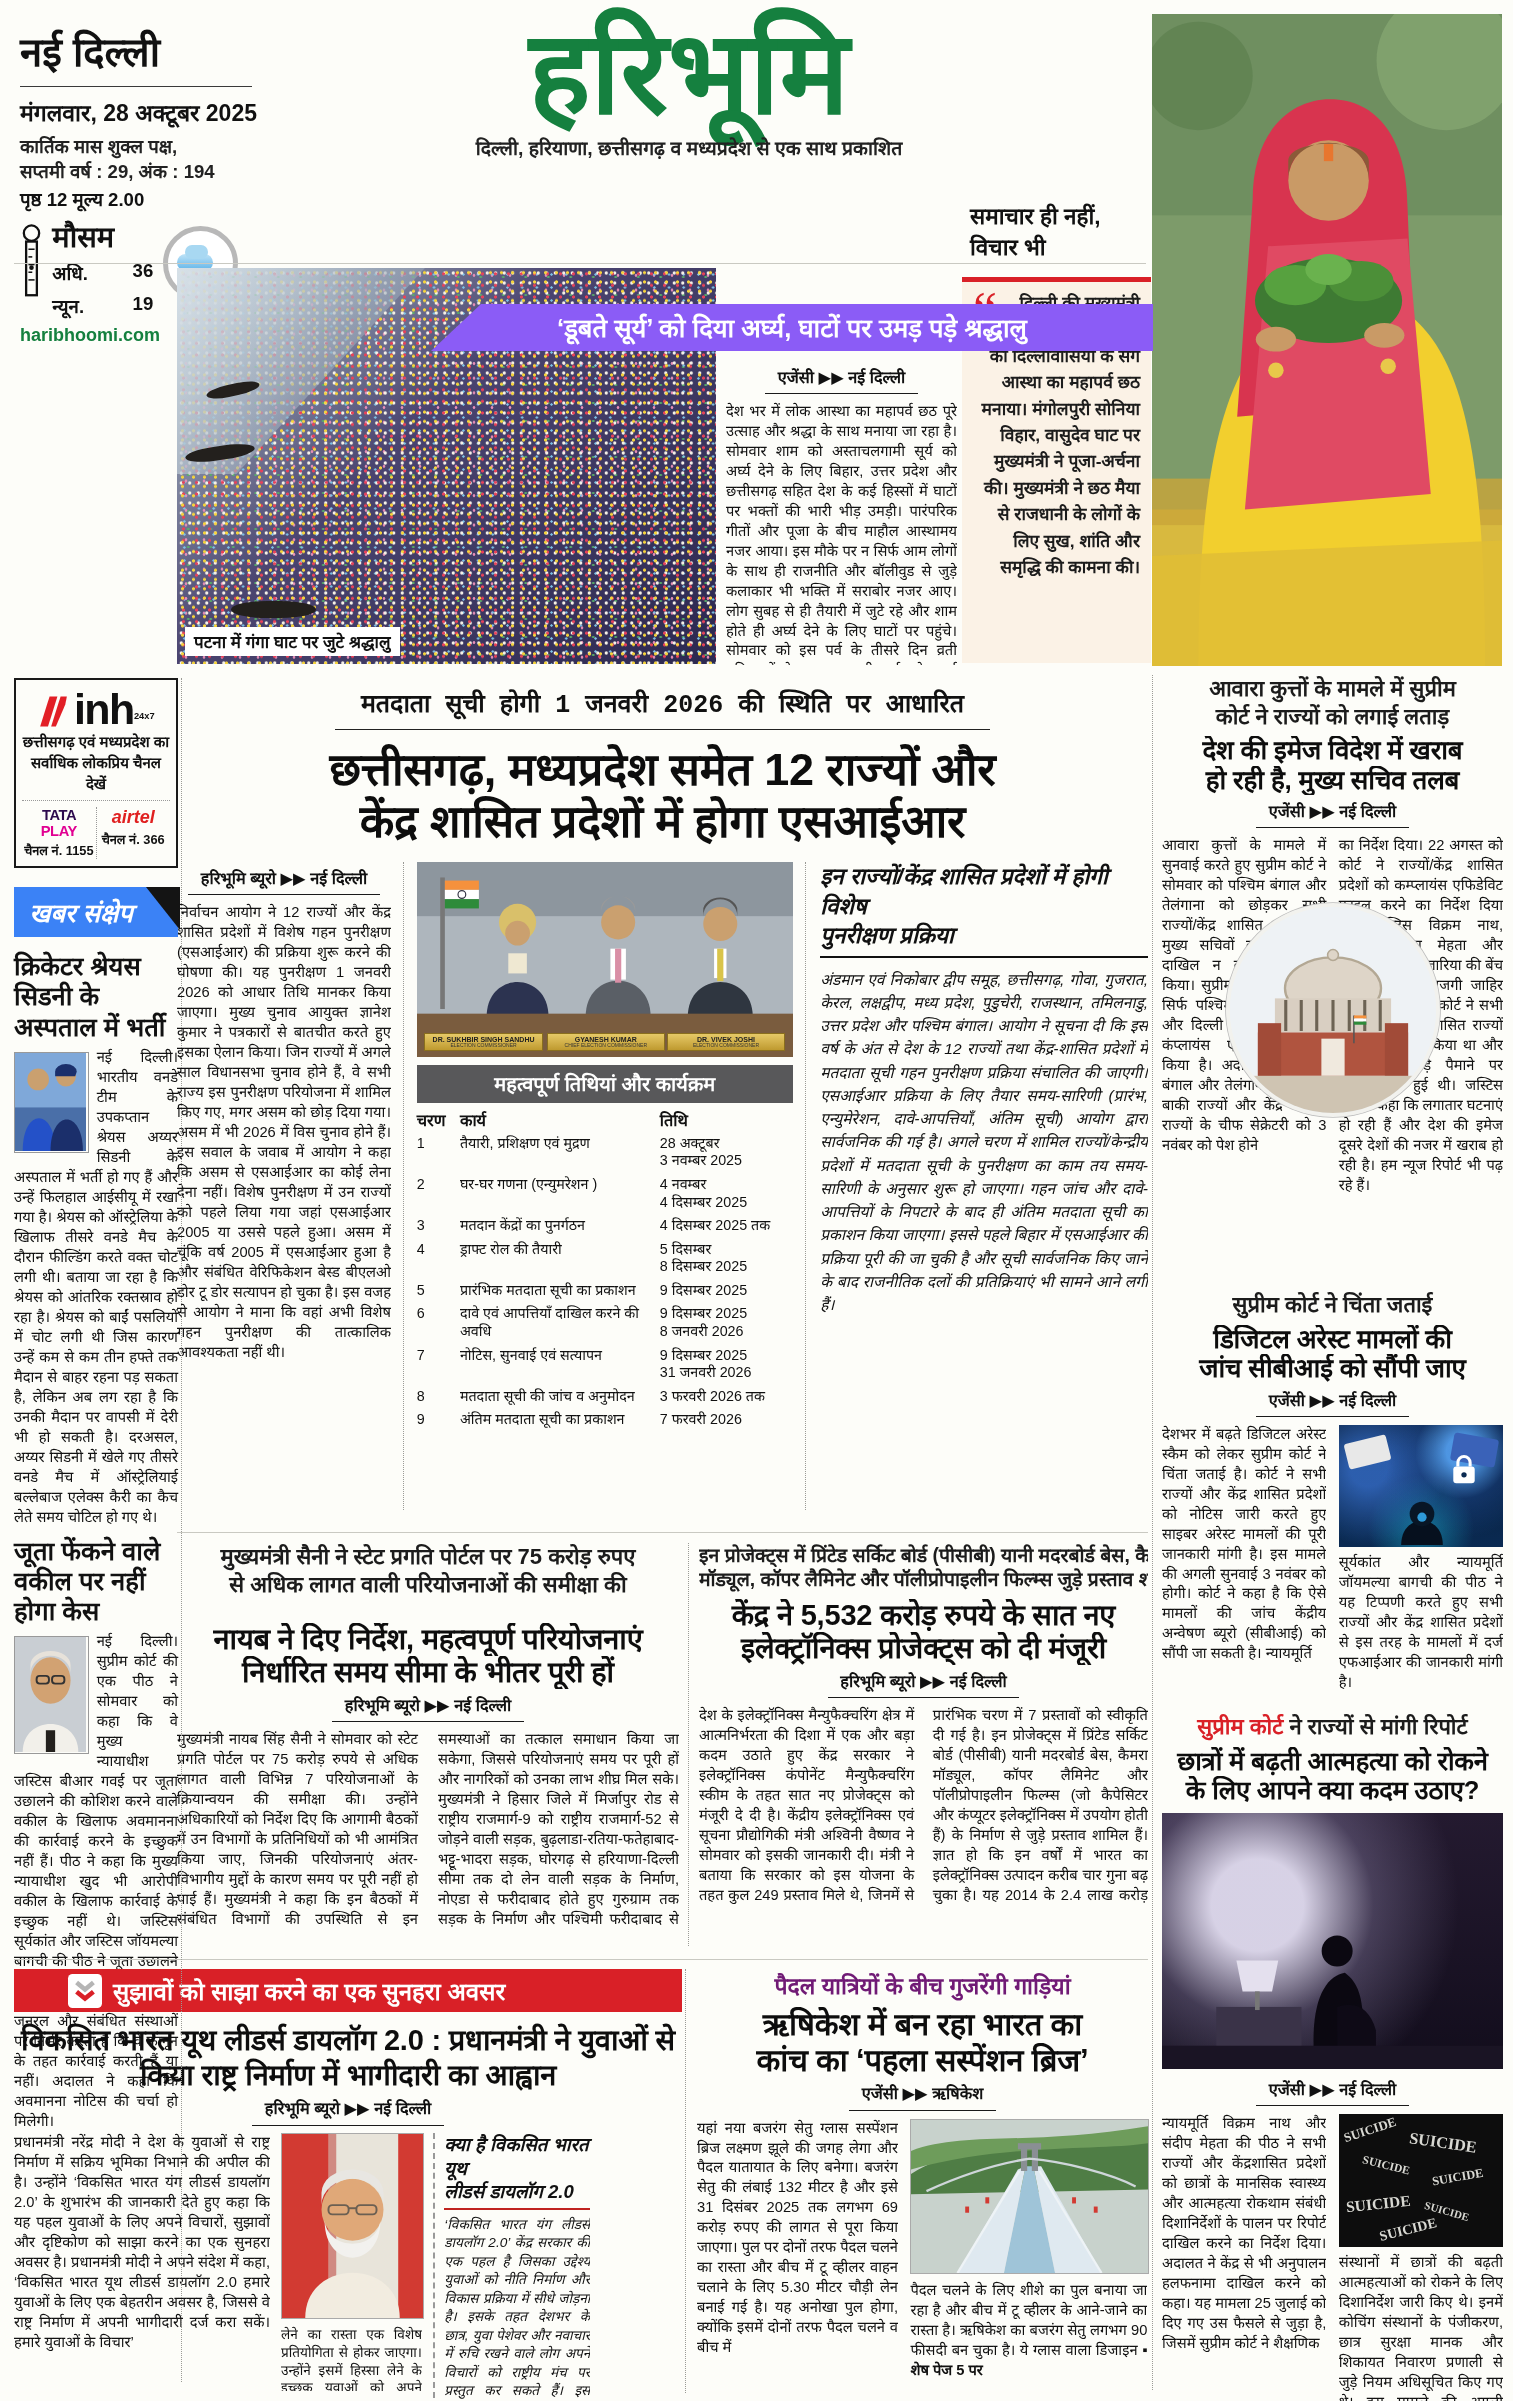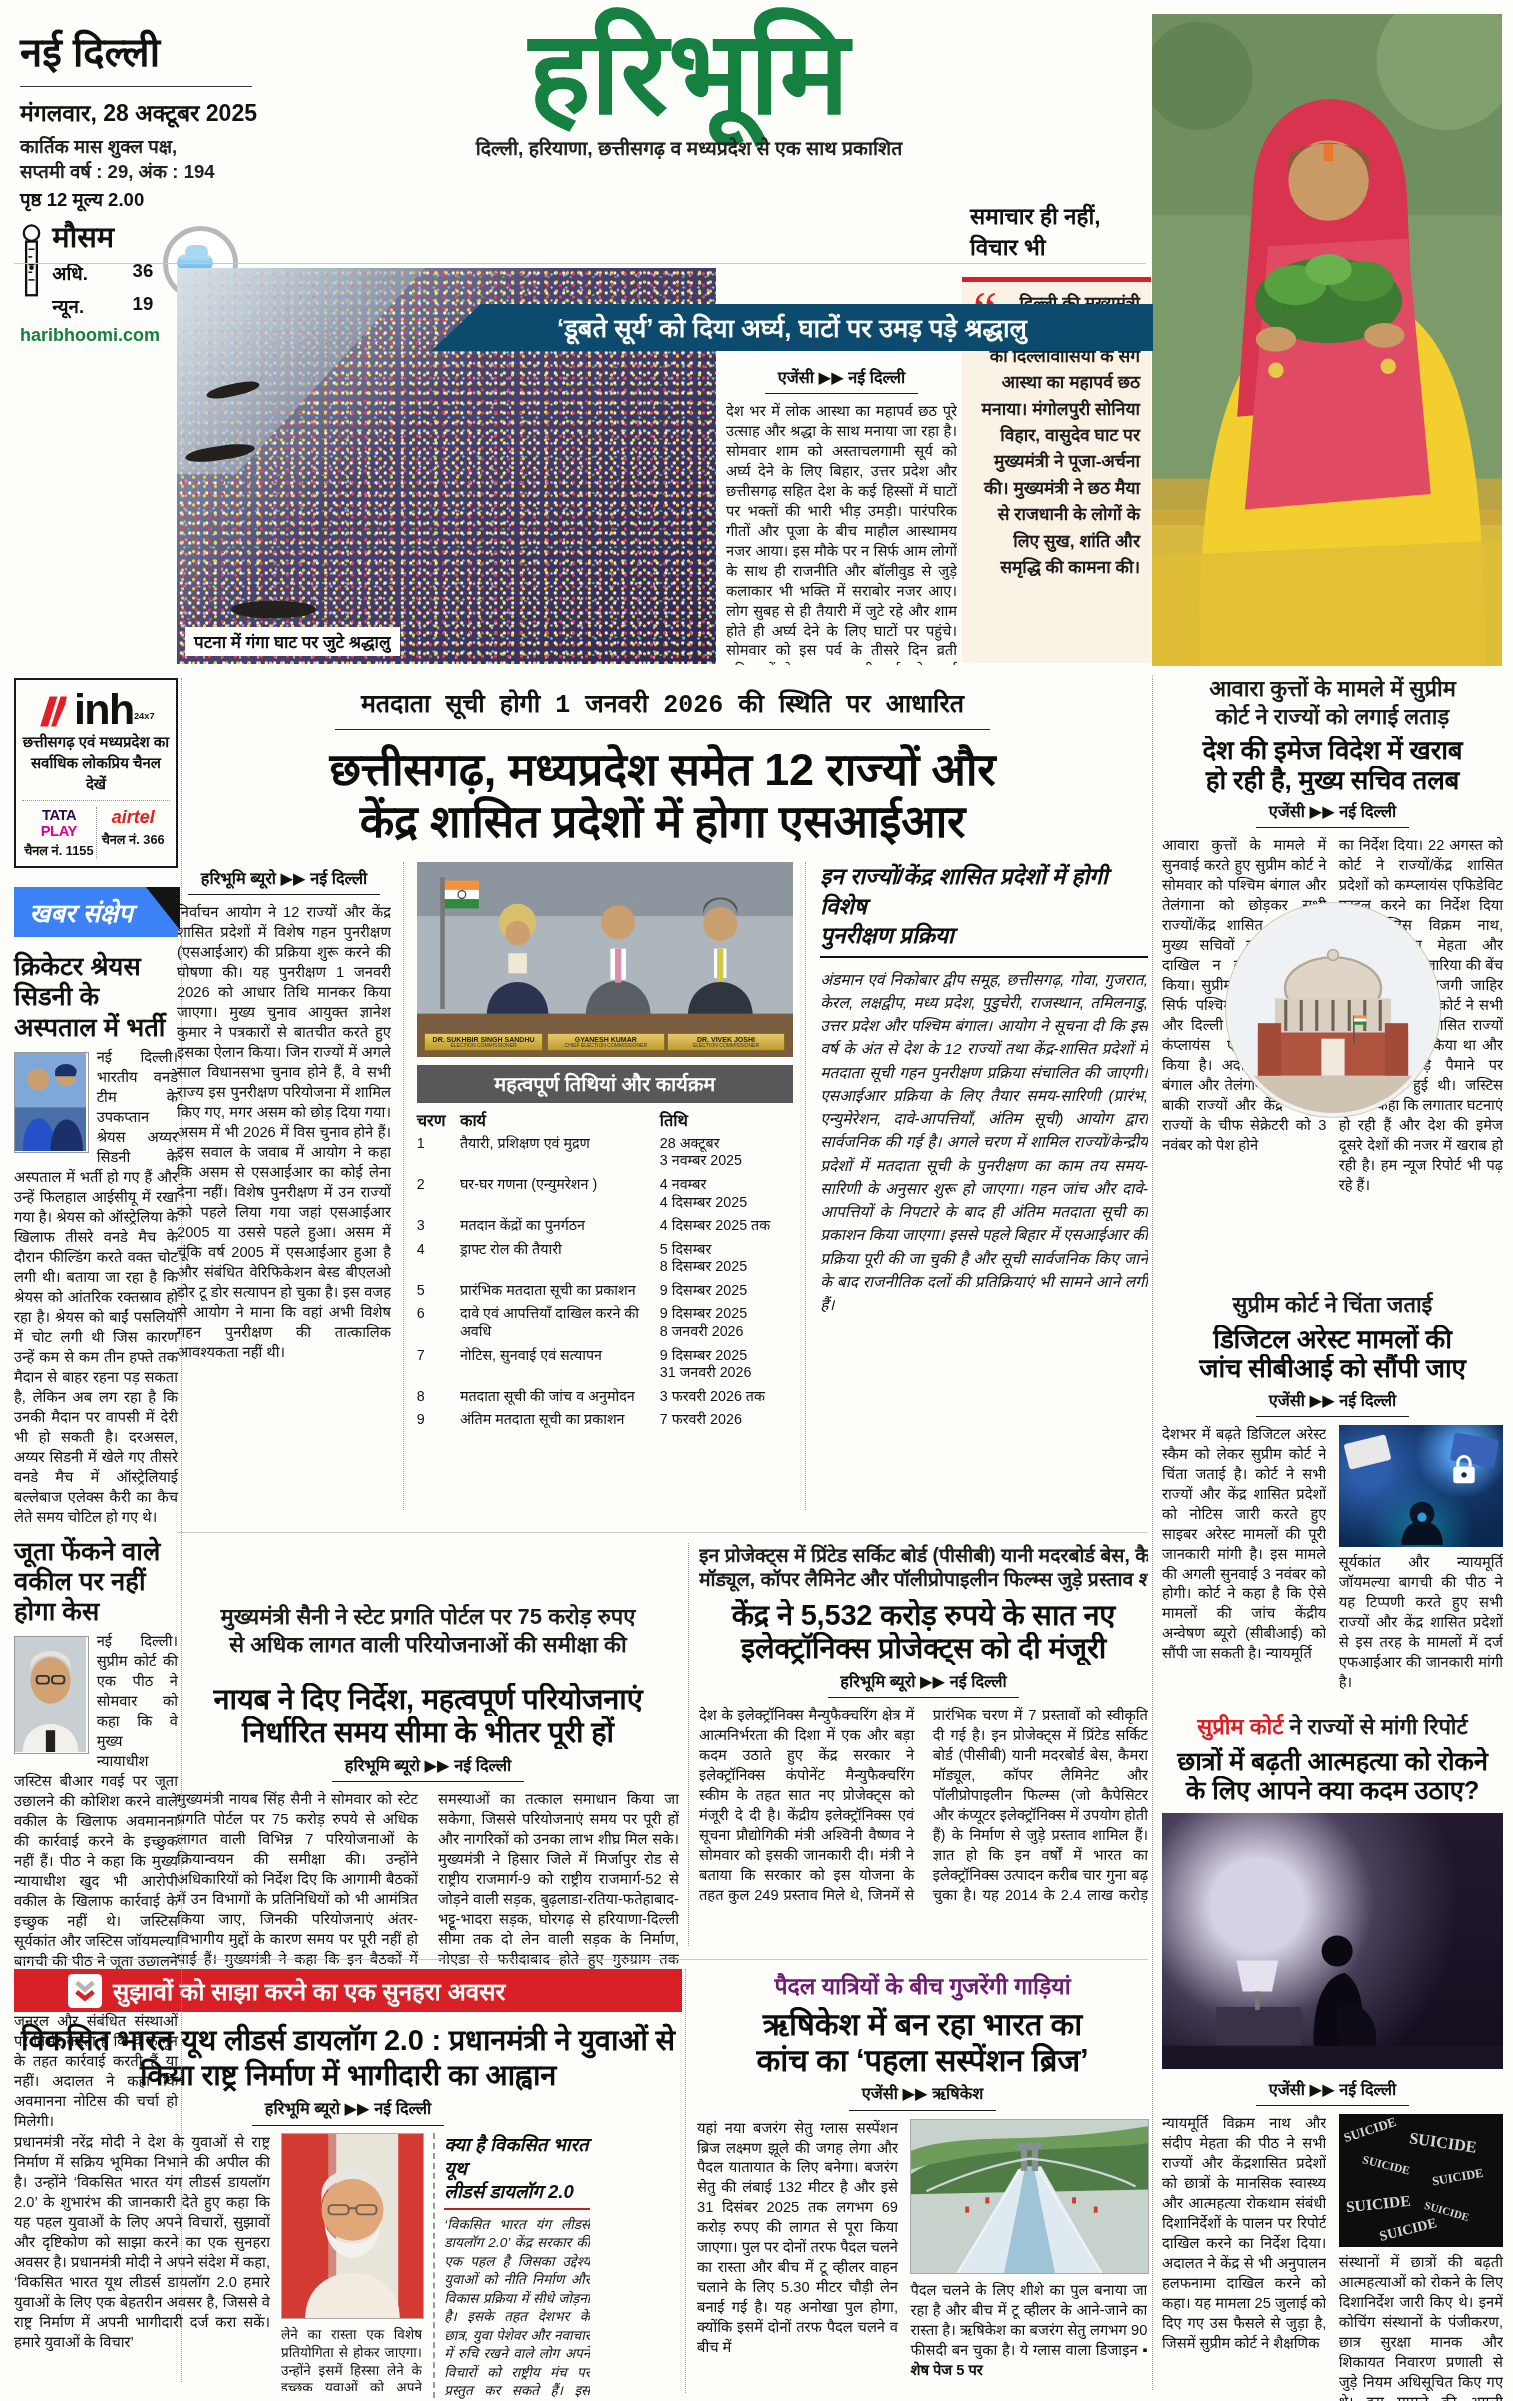--- a/index.html
+++ b/index.html
@@ -35,21 +35,21 @@
     radial-gradient(circle,#e8425a 1.2px,transparent 1.9px),
     radial-gradient(circle,#f5f0e6 1.3px,transparent 2px),
     radial-gradient(circle,#7ec3e8 0.9px,transparent 1.5px),
     radial-gradient(circle,#e98fb8 1px,transparent 1.7px),
     radial-gradient(circle,#57b06a 0.9px,transparent 1.5px),
     linear-gradient(135deg,#cfd8e2 0%,#98a5b5 14%,#4a4470 42%,#2c2850 100%);
     background-size:11px 9.3px,13px 11.6px,8.5px 10px,14.7px 13px,18px 14.7px,22.5px 18px,100% 100%;}
   .water{position:absolute;left:0;top:0;width:46%;height:52%;background:linear-gradient(125deg,rgba(215,225,232,.95),rgba(160,175,190,.6) 55%,rgba(120,130,160,0));clip-path:polygon(0 0,100% 0,24% 100%,0 100%);}
   .boat{position:absolute;background:#23201d;border-radius:50%/60%;}
   .pcaption{position:absolute;left:7.7px;bottom:7.7px;background:#fff;padding:3.1px 9.3px;font-size:17px;font-weight:bold;}
-  .redband{background:#0c4a6e;clip-path:polygon(50px 0,100% 0,100% 100%,0 100%);display:flex;align-items:center;justify-content:center;color:#fff;font-size:25.6px;font-weight:bold;z-index:6;}
+  .redband{background:#8b5cf6;clip-path:polygon(50px 0,100% 0,100% 100%,0 100%);display:flex;align-items:center;justify-content:center;color:#fff;font-size:25.6px;font-weight:bold;z-index:6;}
   .cmbox{background:#fbf2e6;border-top:5.4px solid #d92027;padding:7.7px 11px;}
   .cmtext{font-size:17.4px;font-weight:bold;line-height:1.52;text-align:right;color:#1c1c1c;}
   .qmark{float:left;font-size:54px;line-height:.7;color:#d92027;font-family:"Liberation Serif","DejaVu Serif",serif;margin:4.6px 4.6px 0 0;}
   
   .lead-kick{display:table;margin:0 auto;font-size:25px;font-weight:bold;border-bottom:1.5px solid #222;padding:0 26px 9.3px;font-family:Liberation Mono, monospace;}
   .lead-h{font-size:45px;}
   .leadcols{display:flex;margin-top:15.5px;}
   .lcol1{width:214px;padding-right:12.4px;}
   .lcol2{width:376px;padding:0 12.4px;border-left:1.5px dotted #9b9b96;border-right:1.5px dotted #9b9b96;}
   .lcol3{flex:1;padding-left:14px;}
@@ -502,21 +502,21 @@
             <span style="left:40px;top:108px;font-size:14px;transform:rotate(-14deg);">SUICIDE</span>
           </div>
           <div class="jt body19" style="margin-top:6.2px;height:194px;overflow:hidden;">संस्थानों में छात्रों की बढ़ती आत्महत्याओं को रोकने के लिए दिशानिर्देश जारी किए थे। इनमें कोचिंग संस्थानों के पंजीकरण, छात्र सुरक्षा मानक और शिकायत निवारण प्रणाली से जुड़े नियम अधिसूचित किए गए थे। इस मामले की अगली सुनवाई जनवरी 2026 में होगी।</div>
         </div>
       </div>
     </div>
   </div>
 
   <div class="hsep" style="left:177px;top:1532px;width:971px;"></div>
 
-  <div class="abs" style="left:177px;top:1603px;width:502px;">
+  <div class="abs" style="left:177px;top:1543px;width:502px;">
     <div class="kick nw" style="font-size:22px;">मुख्यमंत्री सैनी ने स्टेट प्रगति पोर्टल पर 75 करोड़ रुपए</div>
     <div class="kick nw" style="font-size:22px;">से अधिक लागत वाली परियोजनाओं की समीक्षा की</div>
     <div class="headline nw ctr" style="font-size:29px;margin-top:25px;">नायब ने दिए निर्देश, महत्वपूर्ण परियोजनाएं</div>
     <div class="headline nw ctr" style="font-size:29px;">निर्धारित समय सीमा के भीतर पूरी हों</div>
     <div class="byline" style="font-size:16.3px;">हरिभूमि ब्यूरो ▶▶ नई दिल्ली</div>
     <div class="jt body19" style="columns:2;column-gap:20px;height:203px;overflow:hidden;">
       <span>मुख्यमंत्री नायब सिंह सैनी ने सोमवार को स्टेट प्रगति पोर्टल पर 75 करोड़ रुपये से अधिक लागत वाली विभिन्न 7 परियोजनाओं के क्रियान्वयन की समीक्षा की। उन्होंने अधिकारियों को निर्देश दिए कि आगामी बैठकों में उन विभागों के प्रतिनिधियों को भी आमंत्रित किया जाए, जिनकी परियोजनाएं अंतर-विभागीय मुद्दों के कारण समय पर पूरी नहीं हो पाई हैं। मुख्यमंत्री ने कहा कि इन बैठकों में संबंधित विभागों की उपस्थिति से इन समस्याओं का तत्काल समाधान किया जा सकेगा, जिससे परियोजनाएं समय पर पूरी हों और नागरिकों को उनका लाभ शीघ्र मिल सके। मुख्यमंत्री ने हिसार जिले में मिर्जापुर रोड से राष्ट्रीय राजमार्ग-9 को राष्ट्रीय राजमार्ग-52 से जोड़ने वाली सड़क, बुढ़लाडा-रतिया-फतेहाबाद-भट्टू-भादरा सड़क, घोरगढ़ से हरियाणा-दिल्ली सीमा तक दो लेन वाली सड़क के निर्माण, नोएडा से फरीदाबाद होते हुए गुरुग्राम तक सड़क के निर्माण और पश्चिमी फरीदाबाद से पूर्वी फरीदाबाद तक संपर्क सड़क का निर्माण पूर्ण समीक्षा करने का निर्देश दिया। </span>
       
     </div>
   </div>

